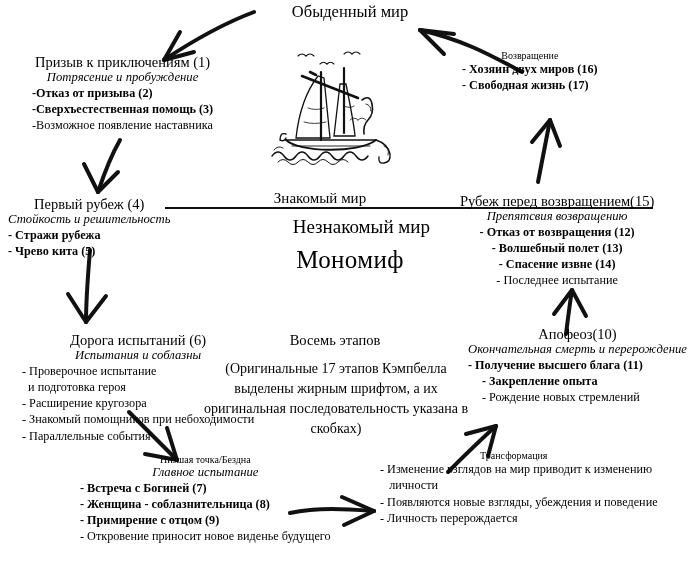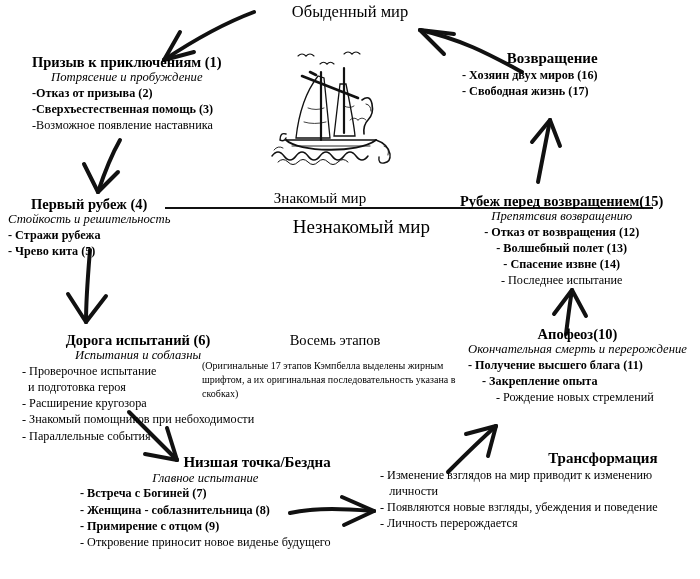--- a/index.html
+++ b/index.html
@@ -11,26 +11,26 @@
     position: relative;
     width: 700px;
     height: 579px;
     background: #ffffff;
     overflow: hidden;
     font-family: "Liberation Serif", "DejaVu Serif", serif;
     color: #000000;
   }
   .blk { position: absolute; }
   .ttl {
-    font-weight: bold;
+    font-weight: normal;
     font-size: 14.5px;
     line-height: 1.12;
     white-space: nowrap;
   }
-  .ttl.plain { font-weight: bold; font-size: 15px; text-align: right; }
+  .ttl.plain { font-weight: normal; font-size: 10px; }
   .sub {
     font-style: italic;
     font-size: 12.7px;
     line-height: 1.15;
     white-space: nowrap;
   }
   .li {
     font-size: 12.2px;
     line-height: 1.33;
     white-space: nowrap;
@@ -62,22 +62,22 @@
     top: 207px; left: 165px;
     width: 488px; height: 0;
     border-top: 2.6px solid #111;
   }
   #eight-stages {
     top: 332px; left: 205px; width: 260px;
     text-align: center; font-size: 14.5px;
   }
   #eight-note {
     top: 359px; left: 202px; width: 268px;
-    text-align: left;
-    font-size: 10px;
+    text-align: center;
+    font-size: 14px;
     line-height: 1.42;
   }
 
   
   #call        { top: 54px;  left: 32px; }
   #return      { top: 50px;  left: 462px; }
   #threshold1  { top: 196px; left: 8px; }
   #thresholdR  { top: 193px; left: 460px; }
   #road        { top: 332px; left: 22px; }
   #apotheosis  { top: 326px; left: 468px; }
@@ -191,20 +191,21 @@
 
   <svg class="arrow" style="top:118px; left:522px;" width="40" height="66" viewBox="0 0 40 66">
     <path d="M16 64 C 20 44, 24 22, 28 2" stroke-width="4" stroke-linecap="round"></path>
     <path d="M28 2 L 10 24" stroke-width="4" stroke-linecap="round"></path>
     <path d="M28 2 L 38 28" stroke-width="4" stroke-linecap="round"></path>
   </svg>
 
   <div id="divider"></div>
   <div class="blk" id="known-world">Знакомый мир</div>
   <div class="blk" id="unknown-world">Незнакомый мир</div>
+  <div class="blk" id="monomyth">Мономиф</div>
   <div class="blk" id="eight-stages">Восемь этапов</div>
   <div class="blk" id="eight-note">(Оригинальные 17 этапов Кэмпбелла выделены жирным шрифтом, а их оригинальная последовательность указана в скобках)</div>
 
   <div class="blk" id="call">
     <div class="ttl center">Призыв к приключениям (1)</div>
     <div class="sub center">Потрясение и пробуждение</div>
     <div class="li b">-Отказ от призыва (2)</div>
     <div class="li b">-Сверхъестественная помощь (3)</div>
     <div class="li">-Возможное появление наставника</div>
   </div>
@@ -239,21 +240,21 @@
     <div class="li">- Расширение кругозора</div>
     <div class="li">- Знакомый помощников при небоходимости</div>
     <div class="li">- Параллельные события</div>
   </div>
 
   <div class="blk" id="apotheosis">
     <div class="ttl center">Апофеоз(10)</div>
     <div class="sub center">Окончательная смерть и перерождение</div>
     <div class="li b" style="">- Получение высшего блага (11)</div>
     <div class="li b" style="margin-left:14px">- Закрепление опыта</div>
-    <div class="li" style="margin-left:28px">- Рождение новых стремлений</div>
+    <div class="li" style="margin-left:14px">- Рождение новых стремлений</div>
   </div>
 
   <div class="blk" id="abyss">
     <div class="ttl plain center">Низшая точка/Бездна</div>
     <div class="sub center">Главное испытание</div>
     <div class="li b">- Встреча с Богиней (7)</div>
     <div class="li b">- Женщина - соблазнительница (8)</div>
     <div class="li b">- Примирение с отцом (9)</div>
     <div class="li">- Откровение приносит новое виденье будущего</div>
   </div>

